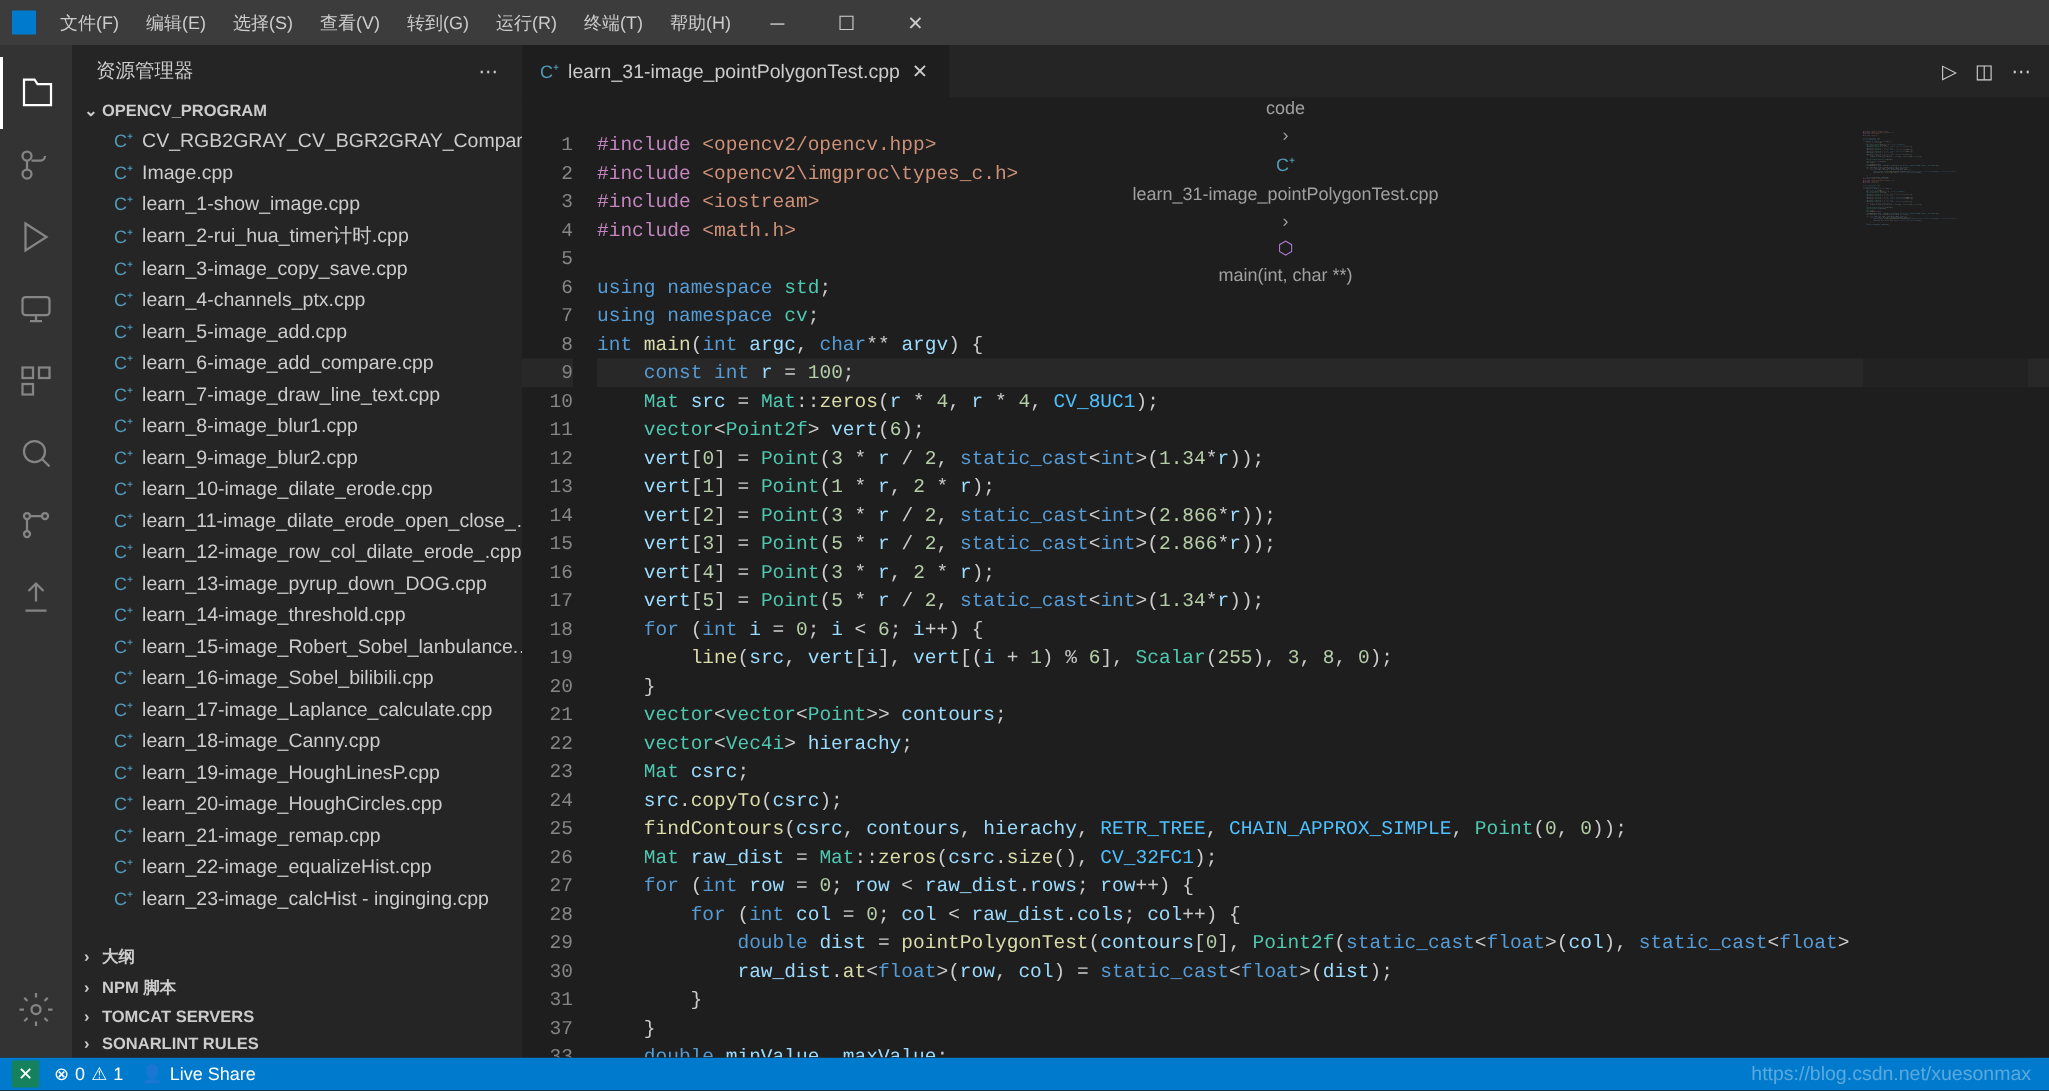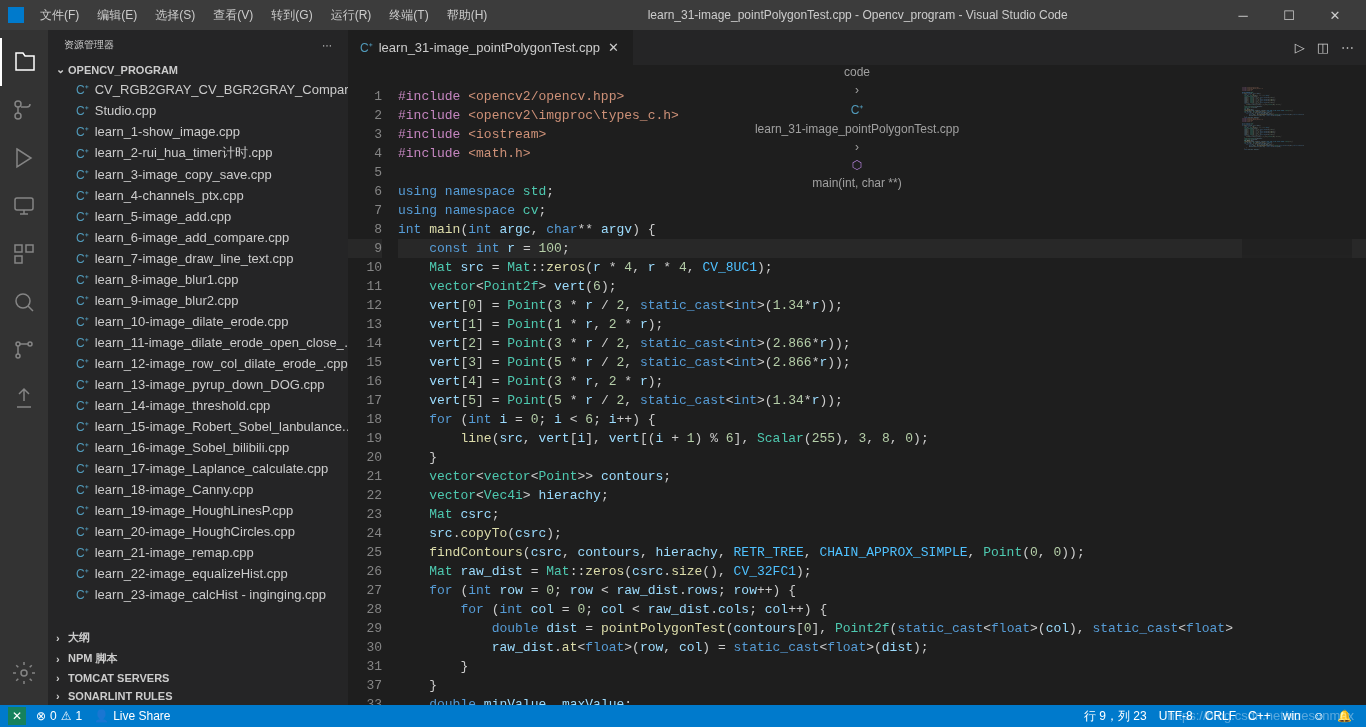--- a/index.html
+++ b/index.html
@@ -10,21 +10,21 @@
 .menu-item { padding: 4px 8px; cursor: pointer; font-size: 12px; text-align: right; }
 .title-center { flex: 1; text-align: center; font-size: 12px; color: #cccccc; }
 .window-controls { display: flex; }
 .win-ctrl { width: 46px; height: 30px; display: flex; align-items: center; justify-content: center; cursor: pointer; }
 .main-area { display: flex; height: calc(100% - 30px - 22px); }
 .activity-bar { width: 48px; background: #333333; display: flex; flex-direction: column; align-items: center; padding-top: 8px; }
 .activity-icon { width: 48px; height: 48px; display: flex; align-items: center; justify-content: center; color: #858585; cursor: pointer; }
 .activity-icon.active { color: #ffffff; border-left: 2px solid #ffffff; }
 .activity-bottom { margin-top: auto; margin-bottom: 8px; }
 .sidebar { width: 300px; background: #252526; display: flex; flex-direction: column; overflow: hidden; }
-.sidebar-header { padding: 8px 16px; font-size: 10px; text-transform: uppercase; display: flex; justify-content: space-between; align-items: center; }
+.sidebar-header { padding: 8px 16px; font-size: 13px; text-transform: uppercase; display: flex; justify-content: space-between; align-items: center; }
 .sidebar-section { padding: 3px 8px; font-size: 11px; font-weight: bold; cursor: pointer; display: flex; align-items: center; gap: 4px; }
 .file-list { flex: 1; overflow-y: auto; }
 .file-item { padding: 2px 8px 2px 28px; font-size: 13px; cursor: pointer; white-space: nowrap; overflow: hidden; text-overflow: ellipsis; display: flex; align-items: center; gap: 6px; }
 .file-icon { color: #519aba; font-size: 12px; }
 .editor-area { flex: 1; display: flex; flex-direction: column; background: #1e1e1e; position: relative; }
 .tabs-row { height: 35px; background: #252526; display: flex; align-items: center; }
 .tab { height: 35px; background: #1e1e1e; padding: 0 12px; display: flex; align-items: center; gap: 6px; font-size: 13px; border-right: 1px solid #252526; }
 .tab-close { cursor: pointer; padding: 2px; }
 .tab-actions { margin-left: auto; display: flex; gap: 12px; padding: 0 12px; }
 .breadcrumb { height: 22px; padding: 0 16px; display: flex; align-items: center; font-size: 12px; color: #a0a0a0; gap: 4px; flex-direction: column; }
@@ -60,21 +60,20 @@
   <div class="menus" id="menus">
       <div class="menu-item">文件(F)</div>
       <div class="menu-item">编辑(E)</div>
       <div class="menu-item">选择(S)</div>
       <div class="menu-item">查看(V)</div>
       <div class="menu-item">转到(G)</div>
       <div class="menu-item">运行(R)</div>
       <div class="menu-item">终端(T)</div>
       <div class="menu-item">帮助(H)</div>
     </div>
-  <div class="title-center">learn_31-image_pointPolygonTest.cpp - Opencv_program - Visual Studio Code</div>
   <div class="window-controls">
     <div class="win-ctrl">─</div>
     <div class="win-ctrl">☐</div>
     <div class="win-ctrl">✕</div>
   </div>
 </div>
 
 <div class="main-area">
 
   <div class="activity-bar">
@@ -144,21 +143,21 @@
       <span class="chevron">⌄</span>
       <span>OPENCV_PROGRAM</span>
     </div>
     <div class="file-list" id="file-list">
         <div class="file-item">
           <span class="file-icon">C⁺</span>
           <span>CV_RGB2GRAY_CV_BGR2GRAY_Compare.cpp</span>
         </div>
         <div class="file-item">
           <span class="file-icon">C⁺</span>
-          <span>Studio.cpp</span>
+          <span>Image.cpp</span>
         </div>
         <div class="file-item">
           <span class="file-icon">C⁺</span>
           <span>learn_1-show_image.cpp</span>
         </div>
         <div class="file-item">
           <span class="file-icon">C⁺</span>
           <span>learn_2-rui_hua_timer计时.cpp</span>
         </div>
         <div class="file-item">
@@ -337,24 +336,15 @@
   <div class="status-item">
     <span>⊗</span>
       <span>0</span>
     <span>⚠</span>
       <span>1</span>
   </div>
   <div class="status-item">
     <span>👤</span>
     <span>Live Share</span>
   </div>
-  <div class="status-right">
-    <div class="status-item">行 9，列 23</div>
-    <div class="status-item">UTF-8</div>
-    <div class="status-item">CRLF</div>
-    <div class="status-item">C++</div>
-    <div class="status-item">win</div>
-    <div class="status-item">☺</div>
-    <div class="status-item">🔔</div>
-  </div>
 </div>
 
 <div class="watermark">https://blog.csdn.net/xuesonmax</div>
 
 </body></html>

